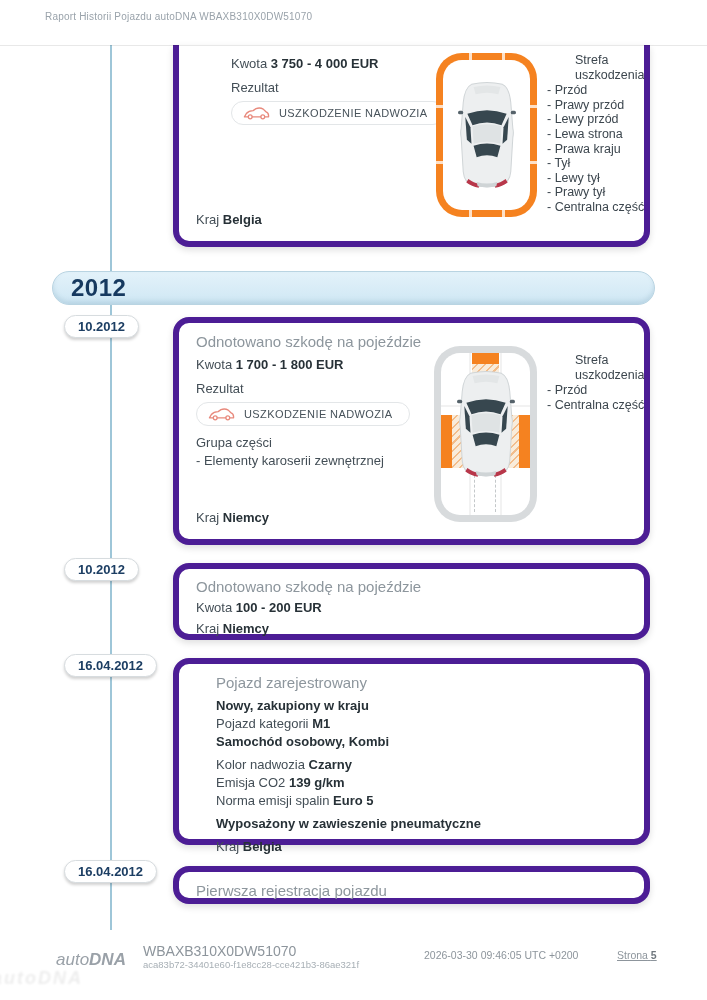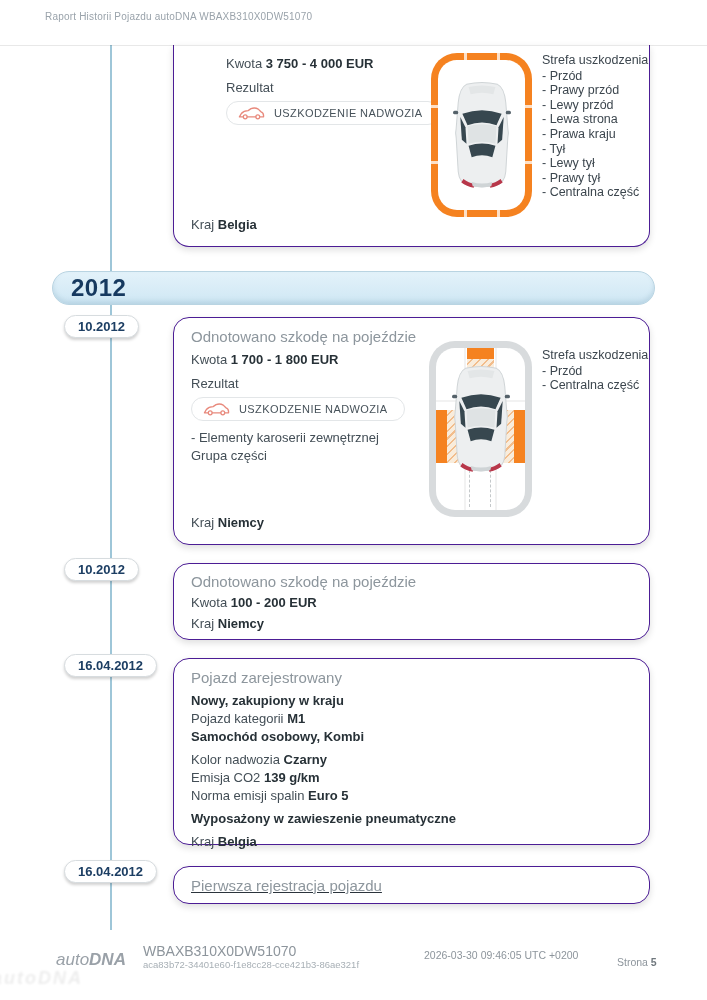--- a/index.html
+++ b/index.html
@@ -17,37 +17,37 @@
   .yearband { position:absolute; left:52px; top:271px; width:603px; height:34px; border-radius:17px;
               background:linear-gradient(#e3f2fa,#cfe7f4); border:1px solid #b9d4e2;
               box-shadow:inset 0 -3px 4px rgba(120,160,185,.25); z-index:2; display:flex; align-items:center; }
   .yearband .yr { font-size:24px; font-weight:bold; color:#16395f; margin-left:18px; letter-spacing:.5px; }
 
   .datebadge { position:absolute; left:64px; background:#fff; border:1px solid #d7dcdf; border-radius:14px;
                padding:3px 13px; font-size:13px; font-weight:bold; color:#1c3e63; z-index:2;
                box-shadow:0 2px 3px rgba(0,0,0,.18); white-space:nowrap; }
 
   
-  .card { position:absolute; left:173px; width:477px; background:#fff; border:1px solid #4c1d95;
+  .card { position:absolute; left:173px; width:477px; background:#fff; border:6px solid #4c1d95;
           border-radius:16px; box-shadow:0 3px 7px rgba(0,0,0,.13); z-index:1; }
   .card.cut-top { border-top:none; border-radius:0 0 16px 16px; }
   .card .inner { padding:10px 17px; }
   .ctitle { font-size:15px; color:#8d969d; margin-bottom:6px; }
   .line { font-size:13px; color:#434e56; line-height:18px; }
   .line b { color:#273137; }
   .gap { height:6px; }
   .kraj-abs { position:absolute; left:17px; bottom:12px; }
 
   .result-badge { display:inline-flex; align-items:center; gap:9px; border:1px solid #e3e6e8; border-radius:16px;
                   padding:4px 16px 4px 11px; margin:4px 0 2px 0; background:#fff; }
   .result-badge .txt { font-size:11px; color:#47525a; letter-spacing:.4px;text-align:right; }
 
   
   .zones { position:absolute; left:368px; font-size:12.5px; color:#3c464e; line-height:14.6px; }
-  .zones .zt { margin-bottom:1px; }
+  .zones .zt { margin-bottom:1px;margin-left:28px; }
   .zones ul { list-style:none; }
 
   
   .diagram { position:absolute; border-radius:26px; }
   .diagram .dinner { position:absolute; left:7px; top:7px; right:7px; bottom:7px; border-radius:19px; overflow:hidden; background:#fff; }
   .hatch { background:repeating-linear-gradient(135deg,#f2bd8c 0 1.5px,#f9ecdb 1.5px 5.5px); }
   .gridline { position:absolute; background:rgba(255,255,255,.65); }
   .gridline.h { left:0; right:0; height:2px; }
   .gridline.v { top:0; bottom:0; width:2px; }
   .notch { position:absolute; background:rgba(255,255,255,.75); }
@@ -57,21 +57,21 @@
 
   
   .footer { position:absolute; left:0; right:0; top:938px; height:62px; }
   .wmark { position:absolute; left:-8px; top:30px; font-size:18px; font-weight:bold; font-style:italic;
            color:#000; opacity:.07; filter:blur(1px); letter-spacing:2px; white-space:nowrap; }
   .flogo { position:absolute; left:56px; top:12px; font-size:17px; font-style:italic; color:#9aa1a8; }
   .flogo .dna { font-weight:bold; }
   .fvin { position:absolute; left:143px; top:5px; font-size:14px; color:#8d959c; }
   .fhash { position:absolute; left:143px; top:21px; font-size:9.5px; color:#a7afb5; }
   .fts { position:absolute; left:424px; top:11px; font-size:10.5px; color:#8d959c; }
-  .fpage { position:absolute; left:617px; top:18px; font-size:10.5px; color:#8d959c; }
+  .fpage { position:absolute; left:617px; top:11px; font-size:10.5px; color:#8d959c;text-decoration:underline; }
   .fpage b { color:#6f777d; }
 </style>
 </head>
 <body>
 
 <div class="page">
 
   <div class="hdr">Raport Historii Pojazdu autoDNA WBAXB310X0DW51070</div>
   <div class="top-rule"></div>
   <div class="tl-line"></div>
@@ -161,22 +161,22 @@
       <div class="line">Rezultat</div>
       <div class="result-badge">
         <svg width="27" height="14" viewBox="0 0 28 14">
           <path d="M1.5,11 L3.5,7.5 Q6,4.5 10.5,4.5 L13.5,2.5 Q17.5,1 21,3 L23.5,5.5 Q26.5,6.5 26.5,9.5 L26.5,11 M1.5,11 h4 M9.5,11 h9 M22.5,11 h4" fill="none" stroke="#e8897c" stroke-width="1.4" stroke-linecap="round" stroke-linejoin="round"></path>
           <circle cx="7.5" cy="11" r="2" fill="none" stroke="#e8897c" stroke-width="1.3"></circle>
           <circle cx="20.5" cy="11" r="2" fill="none" stroke="#e8897c" stroke-width="1.3"></circle>
         </svg>
         <span class="txt">USZKODZENIE NADWOZIA</span>
       </div>
       <div class="gap"></div>
+      <div class="line">Grupa części</div>
       <div class="line">- Elementy karoserii zewnętrznej</div>
-      <div class="line">Grupa części</div>
       <div class="line kraj-abs">
         <span>Kraj</span>
         <b>Niemcy</b>
       </div>
     </div>
 
     <div class="diagram" style="left:255px; top:23px; width:103px; height:176px; background:#d8dbdd;">
       <div class="dinner">
         <div class="gridline h" style="top:32%; background:rgba(0,0,0,.05);"></div>
         <div class="gridline h" style="top:66%; background:rgba(0,0,0,.05);"></div>
@@ -225,21 +225,21 @@
       </div>
       <div class="gap" style="height:3px;"></div>
       <div class="line">
         <span>Kraj</span>
         <b>Niemcy</b>
       </div>
     </div>
   </div>
 
   <div class="datebadge" style="top:654px;">16.04.2012</div>
-  <div class="card" style="top:658px; height:187px;">
+  <div class="card" style="top:658px; height:187px;padding-left:20px;">
     <div class="inner">
       <div class="ctitle">Pojazd zarejestrowany</div>
       <div class="line"><b>Nowy, zakupiony w kraju</b></div>
       <div class="line">
         <span>Pojazd kategorii</span>
         <b>M1</b>
       </div>
       <div class="line"><b>Samochód osobowy, Kombi</b></div>
       <div class="gap" style="height:5px;"></div>
       <div class="line">
@@ -259,21 +259,21 @@
       <div class="gap" style="height:5px;"></div>
       <div class="line">
         <span>Kraj</span>
         <b>Belgia</b>
       </div>
     </div>
   </div>
 
   <div class="datebadge" style="top:860px;">16.04.2012</div>
   <div class="card" style="top:866px; height:38px;">
-    <div class="inner" style="padding-top:10px;text-decoration:underline;">
+    <div class="inner" style="padding-top:10px;">
       <div class="ctitle" style="margin-bottom:0;">Pierwsza rejestracja pojazdu</div>
     </div>
   </div>
 
   <div class="footer">
     <div class="wmark">autoDNA</div>
     <div class="flogo">
       <span>auto</span><span class="dna">DNA</span>
     </div>
     <div class="fvin">WBAXB310X0DW51070</div>

